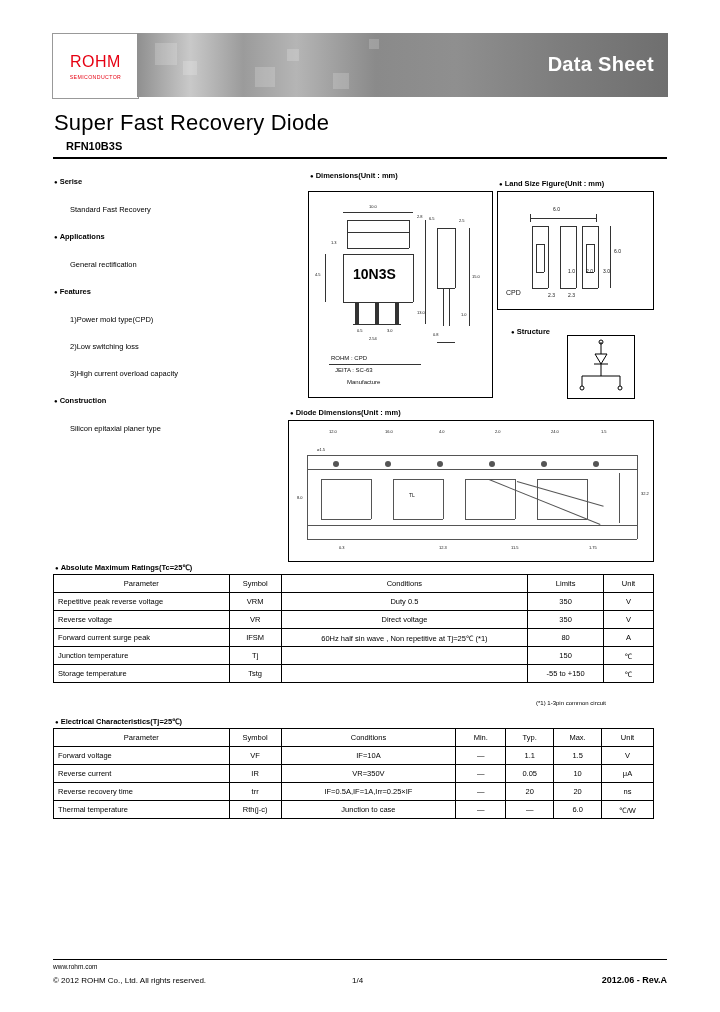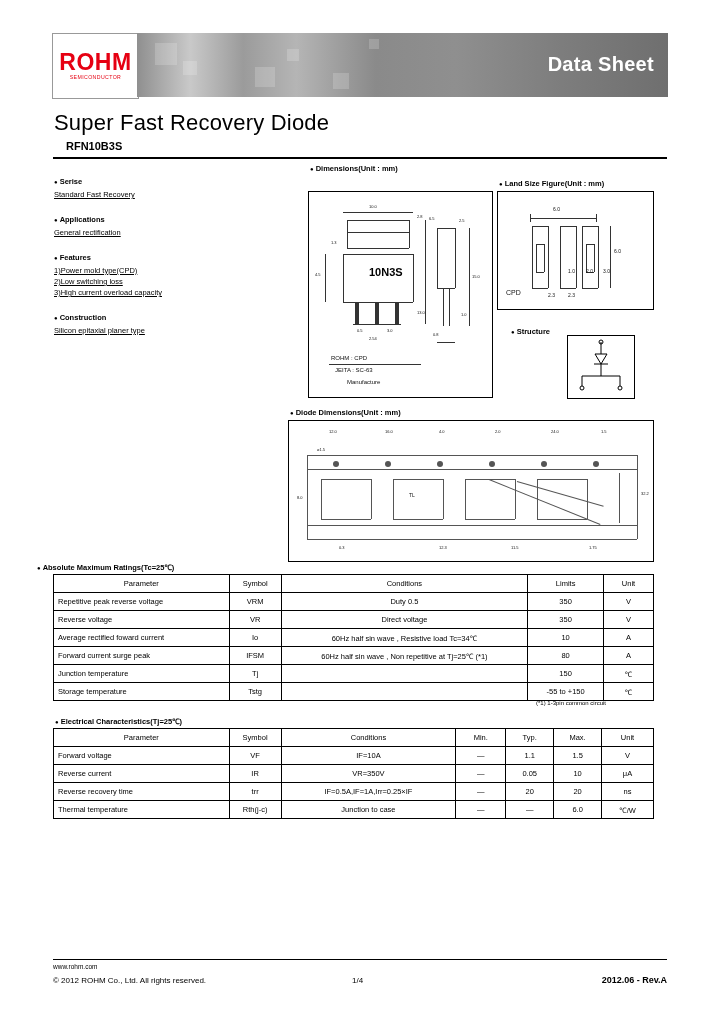--- a/index.html
+++ b/index.html
@@ -2,39 +2,39 @@
 <html><head>
 <meta charset="utf-8">
 <style>
   html,body{margin:0;padding:0;background:#ffffff;}
   body{width:720px;height:1012px;position:relative;font-family:"Liberation Sans",sans-serif;color:#000;}
   .page{position:absolute;left:0;top:0;width:720px;height:1012px;}
 
   
   .header{position:absolute;left:52px;top:33px;width:616px;height:64px;}
   .logo-box{position:absolute;left:0;top:0;width:85px;height:64px;border:1px solid #999;background:#fff;display:flex;flex-direction:column;align-items:center;justify-content:center;}
-  .logo-main{color:#e60012;font-weight:bold;font-size:23px;letter-spacing:0.5px;line-height:20px;}
+  .logo-main{color:#e60012;font-weight:normal;font-size:16px;letter-spacing:0.5px;line-height:20px;}
   .logo-sub{color:#e60012;font-size:5.2px;letter-spacing:0.4px;margin-top:2px;}
   .header-band{position:absolute;left:85px;top:0;width:531px;height:64px;
      background:linear-gradient(90deg,#8f8f8f 0%,#c9c9c9 10%,#9b9b9b 20%,#b5b5b5 30%,#8a8a8a 45%,#8f8f8f 60%,#7d7d7d 80%,#6f6f6f 100%);
      overflow:hidden;}
   .band-sq{position:absolute;background:rgba(255,255,255,0.18);}
   .header-title{position:absolute;right:14px;top:20px;color:#fff;font-size:20px;font-weight:bold;letter-spacing:0.3px;}
 
   
   .doc-title{position:absolute;left:54px;top:110px;font-size:22px;letter-spacing:0.2px;}
   .part-no{position:absolute;left:66px;top:140px;font-size:11px;font-weight:bold;}
   .title-rule{position:absolute;left:53px;top:157px;width:614px;height:2px;background:#000;}
 
   
   .lcol{position:absolute;left:54px;top:176px;width:230px;font-size:7.5px;line-height:11px;}
   .bullet-head{font-weight:bold;font-size:7.5px;margin-bottom:1px;}
   .bullet-head:before{content:"\25CF";font-size:6px;margin-right:2px;}
   .blk{margin-bottom:14px;}
-  .blk p{margin:0;font-size:7.5px;line-height:11px;text-decoration:underline;}
+  .blk p{margin:16px;font-size:7.5px;line-height:11px;}
 
   
   .mini{position:absolute;font-size:7.5px;font-weight:bold;}
   .mini:before{content:"\25CF";font-size:6px;margin-right:2px;font-weight:bold;}
 
   
   .fbox{position:absolute;border:1px solid #000;background:#fff;overflow:hidden;}
 
   
   #dim-box{left:308px;top:191px;width:183px;height:205px;}
@@ -103,38 +103,38 @@
       <p>1)Power mold type(CPD)</p>
       <p>2)Low switching loss</p>
       <p>3)High current overload capacity</p>
     </div>
     <div class="blk">
       <div class="bullet-head">Construction</div>
       <p>Silicon epitaxial planer type</p>
     </div>
   </div>
 
-  <div class="mini" style="left:310px;top:164px;">Dimensions(Unit : mm)</div>
+  <div class="mini" style="left:310px;top:171px;">Dimensions(Unit : mm)</div>
   <div class="mini" style="left:499px;top:179px;">Land Size Figure(Unit : mm)</div>
   <div class="mini" style="left:499px;top:327px;margin-left:12px;">Structure</div>
   <div class="mini" style="left:290px;top:408px;">Diode Dimensions(Unit : mm)</div>
 
   <div class="fbox" id="dim-box">
 
     <div class="ln" style="left:38px;top:28px;width:62px;height:1px;"></div>
     <div class="ln" style="left:38px;top:28px;width:1px;height:28px;"></div>
     <div class="ln" style="left:100px;top:28px;width:1px;height:28px;"></div>
     <div class="ln" style="left:38px;top:56px;width:62px;height:1px;"></div>
     <div class="ln" style="left:38px;top:40px;width:62px;height:1px;"></div>
 
     <div class="ln" style="left:34px;top:62px;width:70px;height:1px;"></div>
     <div class="ln" style="left:34px;top:62px;width:1px;height:48px;"></div>
     <div class="ln" style="left:104px;top:62px;width:1px;height:48px;"></div>
     <div class="ln" style="left:34px;top:110px;width:70px;height:1px;"></div>
-    <div class="pkg-label" style="left:60px;top:74px;font-size:11px;">10N3S</div>
+    <div class="pkg-label" style="left:44px;top:74px;font-size:14px;">10N3S</div>
 
     <div class="ln" style="left:46px;top:110px;width:4px;height:22px;"></div>
     <div class="ln" style="left:66px;top:110px;width:4px;height:22px;"></div>
     <div class="ln" style="left:86px;top:110px;width:4px;height:22px;"></div>
     <div class="ln" style="left:44px;top:132px;width:48px;height:1px;"></div>
 
     <div class="ln" style="left:128px;top:36px;width:18px;height:1px;"></div>
     <div class="ln" style="left:128px;top:36px;width:1px;height:60px;"></div>
     <div class="ln" style="left:146px;top:36px;width:1px;height:60px;"></div>
     <div class="ln" style="left:128px;top:96px;width:18px;height:1px;"></div>
@@ -272,21 +272,21 @@
     <span class="tiny" style="left:28px;top:26px;">ø1.5</span>
     <span class="tiny" style="left:120px;top:72px;font-size:5px;">TL</span>
     <span class="tiny" style="left:8px;top:74px;">8.0</span>
     <span class="tiny" style="left:352px;top:70px;">32.2</span>
     <span class="tiny" style="left:300px;top:124px;">1.75</span>
     <span class="tiny" style="left:50px;top:124px;">0.3</span>
     <span class="tiny" style="left:150px;top:124px;">12.3</span>
     <span class="tiny" style="left:222px;top:124px;">11.5</span>
   </div>
 
-  <div class="mini" style="left:37px;top:562px;">Absolute Maximum Ratings(Tc=25℃)</div>
+  <div class="mini" style="left:55px;top:562px;">Absolute Maximum Ratings(Tc=25℃)</div>
   <table class="tbl" id="amr">
     <colgroup>
       <col style="width:176px">
         <col style="width:52px">
         <col style="width:247px">
         <col style="width:76px">
         <col style="width:50px">
     </colgroup>
     <tbody>
         <tr>
@@ -302,27 +302,20 @@
       <td>Duty  0.5</td>
       <td>350</td>
       <td>V</td>
     </tr>
     <tr>
       <td class="left">Reverse voltage</td>
       <td>VR</td>
       <td>Direct voltage</td>
       <td>350</td>
       <td>V</td>
-    </tr>
-    <tr>
-      <td class="left">Average rectified foward current</td>
-      <td>Io</td>
-      <td>60Hz half sin wave , Resistive load          Tc=34℃</td>
-      <td>10</td>
-      <td>A</td>
     </tr>
     <tr>
       <td class="left">Forward current surge peak</td>
       <td>IFSM</td>
       <td>60Hz half sin wave , Non repetitive at Tj=25℃ (*1)</td>
       <td>80</td>
       <td>A</td>
     </tr>
     <tr>
       <td class="left">Junction temperature</td>

